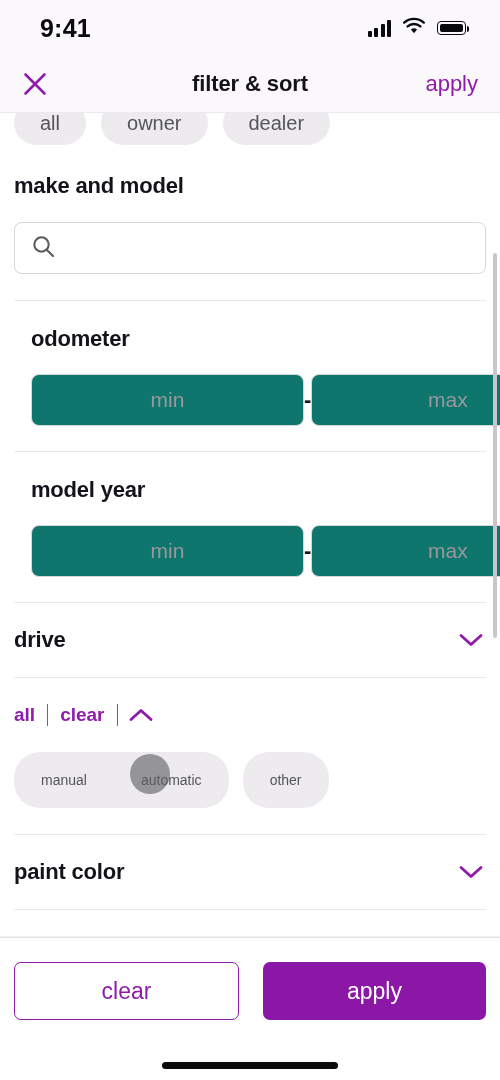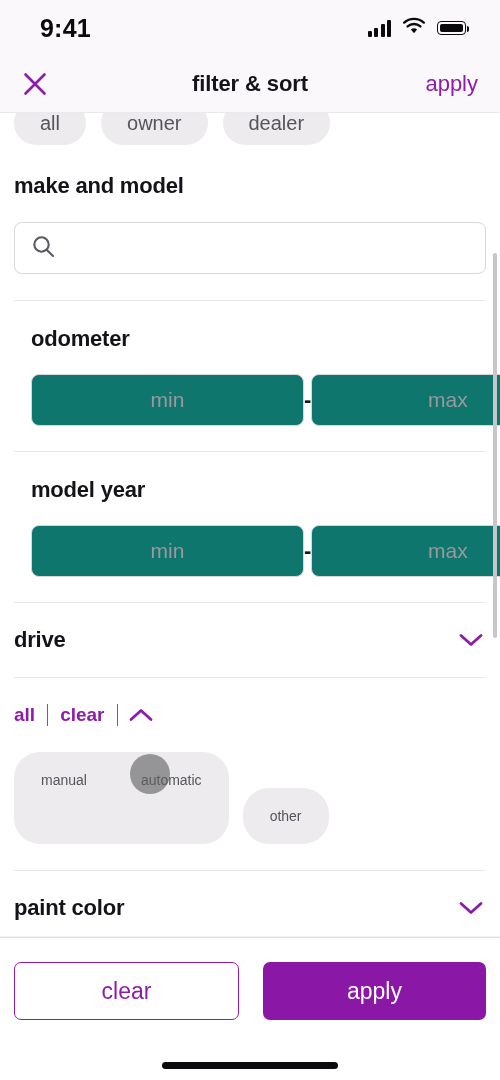--- a/index.html
+++ b/index.html
@@ -82,21 +82,21 @@
   .acc-link { font-size:19px; font-weight:700; color:#8F1BAB; cursor:pointer; }
   .acc-sep { width:1px; height:22px; background:#8F1BAB; opacity:.85; }
   .chev { width:30px; display:flex; align-items:center; justify-content:center; cursor:pointer; }
 
   .opt-row { display:flex; gap:14px; padding-bottom:26px; position:relative; }
   .opt-group { display:flex; background:#EDEBEE; border-radius:26px; overflow:hidden; }
   .opt {
     height:56px; display:flex; align-items:center; justify-content:center;
     padding:5px 27px; font-size:14px; color:#56545C; cursor:pointer; white-space:nowrap;
   }
-  .opt-single { background:#EDEBEE; border-radius:26px;margin-top:36px; }
+  .opt-single { background:#EDEBEE; border-radius:26px; }
 
   .touch-dot {
     position:absolute; width:40px; height:40px; border-radius:50%;
     background:rgba(95,95,95,.62); pointer-events:none;
   }
 
   
   .scrollbar { position:absolute; right:3px; width:4px; background:#C8C6CB; border-radius:3px; }
 
   

